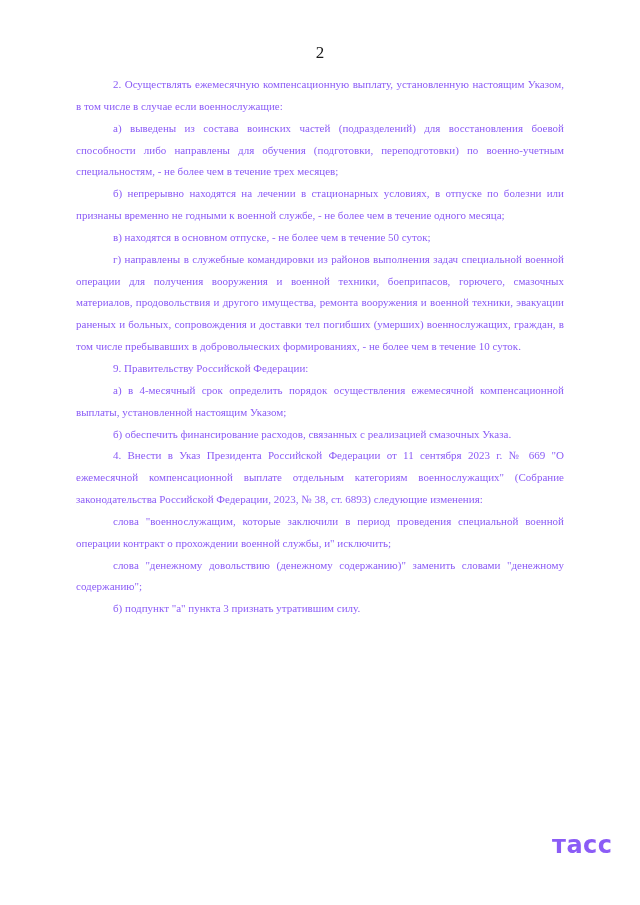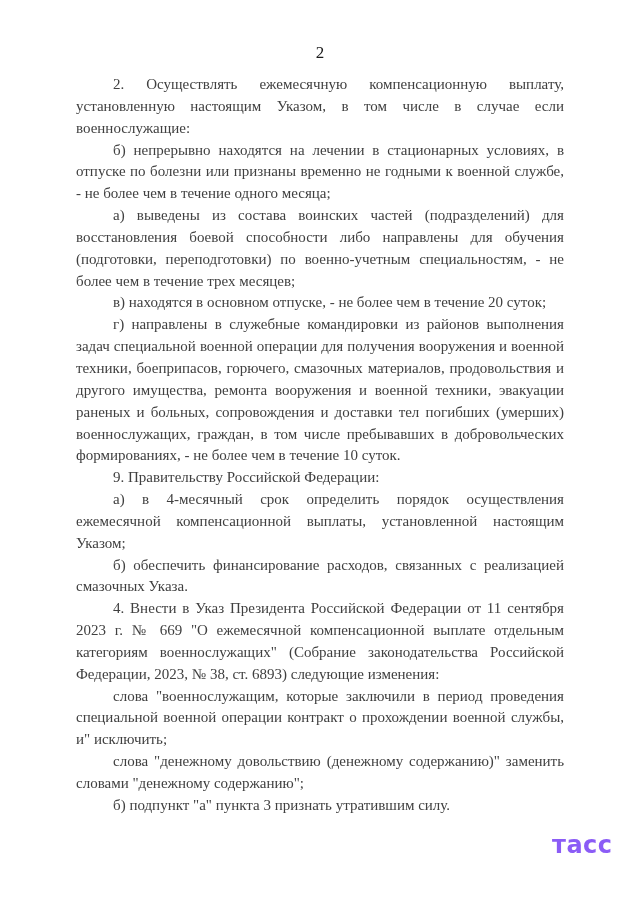--- a/index.html
+++ b/index.html
@@ -7,43 +7,43 @@
   .page {
     position: absolute; left: 0; top: 0; width: 640px; height: 905px;
     background: #ffffff;
   }
   .page-number {
     position: absolute; top: 43px; left: 0; width: 640px; text-align: center;
     font-family: "Liberation Serif", serif; font-size: 17px; color: #1a1a1a;
   }
   .body-text {
     position: absolute; top: 74px; left: 76px; width: 488px;
-    font-family: "Liberation Serif", serif; font-size: 15px; line-height: 21.85px;
-    color: #404040;
+    font-family: "Liberation Serif", serif; font-size: 11px; line-height: 21.85px;
+    color: #8b5cf6;
   }
   .para {
     margin: 0; text-align: justify; text-indent: 37px; hyphens: none;
   }
   .tass-logo {
     position: absolute; left: 552px; top: 831px;
     font-family: "DejaVu Sans", sans-serif; font-weight: bold; font-size: 24px;
     color: #8b5cf6; letter-spacing: 0.5px;
   }
 </style>
 </head>
 <body>
 
 <div class="page">
   <div class="page-number">2</div>
 
   <div class="body-text">
     <p class="para">2. Осуществлять ежемесячную компенсационную выплату, установленную настоящим Указом, в том числе в случае если военнослужащие:</p>
+    <p class="para">а) выведены из состава воинских частей (подразделений) для восстановления боевой способности либо направлены для обучения (подготовки, переподготовки) по военно-учетным специальностям, - не более чем в течение трех месяцев;</p>
     <p class="para">б) непрерывно находятся на лечении в стационарных условиях, в отпуске по болезни или признаны временно не годными к военной службе, - не более чем в течение одного месяца;</p>
-    <p class="para">а) выведены из состава воинских частей (подразделений) для восстановления боевой способности либо направлены для обучения (подготовки, переподготовки) по военно-учетным специальностям, - не более чем в течение трех месяцев;</p>
-    <p class="para">в) находятся в основном отпуске, - не более чем в течение 20 суток;</p>
+    <p class="para">в) находятся в основном отпуске, - не более чем в течение 50 суток;</p>
     <p class="para">г) направлены в служебные командировки из районов выполнения задач специальной военной операции для получения вооружения и военной техники, боеприпасов, горючего, смазочных материалов, продовольствия и другого имущества, ремонта вооружения и военной техники, эвакуации раненых и больных, сопровождения и доставки тел погибших (умерших) военнослужащих, граждан, в том числе пребывавших в добровольческих формированиях, - не более чем в течение 10 суток.</p>
     <p class="para">9. Правительству Российской Федерации:</p>
     <p class="para">а) в 4-месячный срок определить порядок осуществления ежемесячной компенсационной выплаты, установленной настоящим Указом;</p>
     <p class="para">б) обеспечить финансирование расходов, связанных с реализацией смазочных Указа.</p>
     <p class="para">4. Внести в Указ Президента Российской Федерации от 11 сентября 2023 г. № 669 "О ежемесячной компенсационной выплате отдельным категориям военнослужащих" (Собрание законодательства Российской Федерации, 2023, № 38, ст. 6893) следующие изменения:</p>
     <p class="para">слова "военнослужащим, которые заключили в период проведения специальной военной операции контракт о прохождении военной службы, и" исключить;</p>
     <p class="para">слова "денежному довольствию (денежному содержанию)" заменить словами "денежному содержанию";</p>
     <p class="para">б) подпункт "а" пункта 3 признать утратившим силу.</p>
   </div>
 

